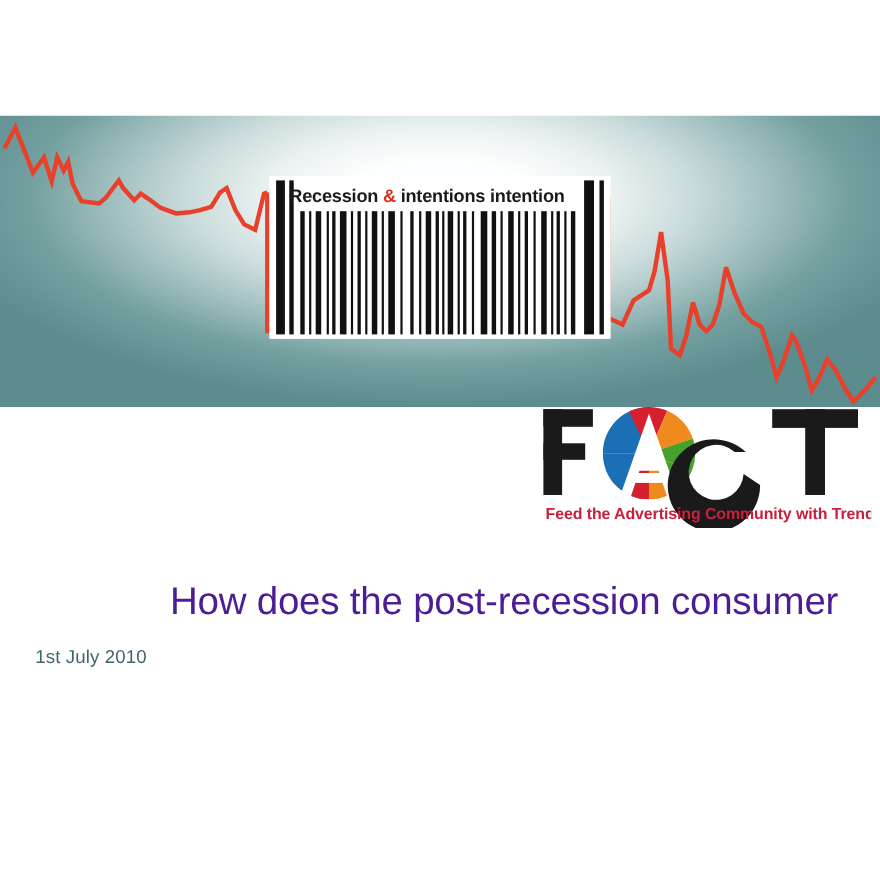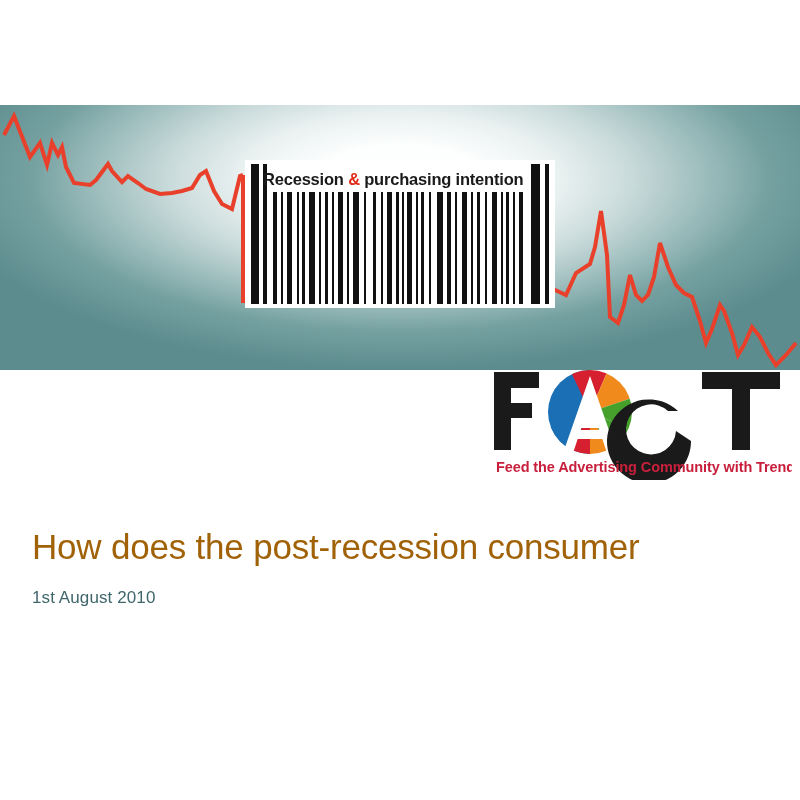--- a/index.html
+++ b/index.html
@@ -109,22 +109,23 @@
     left: 32px;
     top: 524px;
     width: 730px;
   }
   .slide-title {
     margin: 0;
     font-family: "Liberation Sans", sans-serif;
     font-weight: normal;
     font-size: 35px;
     line-height: 46px;
-    color: #a16207;
+    color: #4c1d95;
     letter-spacing: -0.2px;
+    text-align: right;
   }
   .slide-date {
     margin: 0;
     padding-top: 17px;
     font-family: "Liberation Sans", sans-serif;
     font-weight: normal;
     font-size: 17px;
     line-height: 22px;
     color: #3f666b;
     letter-spacing: 0.1px;
@@ -198,21 +199,21 @@
           <rect x="256" y="32" width="2" height="112"></rect>
           <rect x="261" y="32" width="3" height="112"></rect>
           <rect x="268" y="32" width="2" height="112"></rect>
           <rect x="274" y="32" width="4" height="112"></rect>
 
           <rect x="286" y="4" width="9" height="140"></rect>
           <rect x="300" y="4" width="4" height="140"></rect>
         </g>
       </svg>
       <div class="barcode-title">
-        <span>Recession </span><span class="amp">&amp;</span><span> purchasing intention</span>
+        <span>Recession </span><span class="amp">&amp;</span><span> intentions intention</span>
       </div>
     </div>
   </div>
 
   <div class="logo">
     <svg class="logo-svg" viewBox="0 0 300 112">
 
       <g fill="#1a1a1a">
         <rect x="2" y="4" width="17" height="78"></rect>
         <rect x="2" y="4" width="45" height="16"></rect>
@@ -267,16 +268,16 @@
       </g>
 
       <text x="4" y="104" font-family="Liberation Sans, sans-serif" font-size="14.5" font-weight="bold" letter-spacing="-0.1" fill="#c8203c">Feed the Advertising Community with Trends</text>
     </svg>
   </div>
 
   <div class="title-block">
     <h1 class="slide-title">
       <span>How does the post-recession consumer</span><br>
     </h1>
-    <p class="slide-date">1st August 2010</p>
+    <p class="slide-date">1st July 2010</p>
   </div>
 
 </div>
 
 </body></html>

